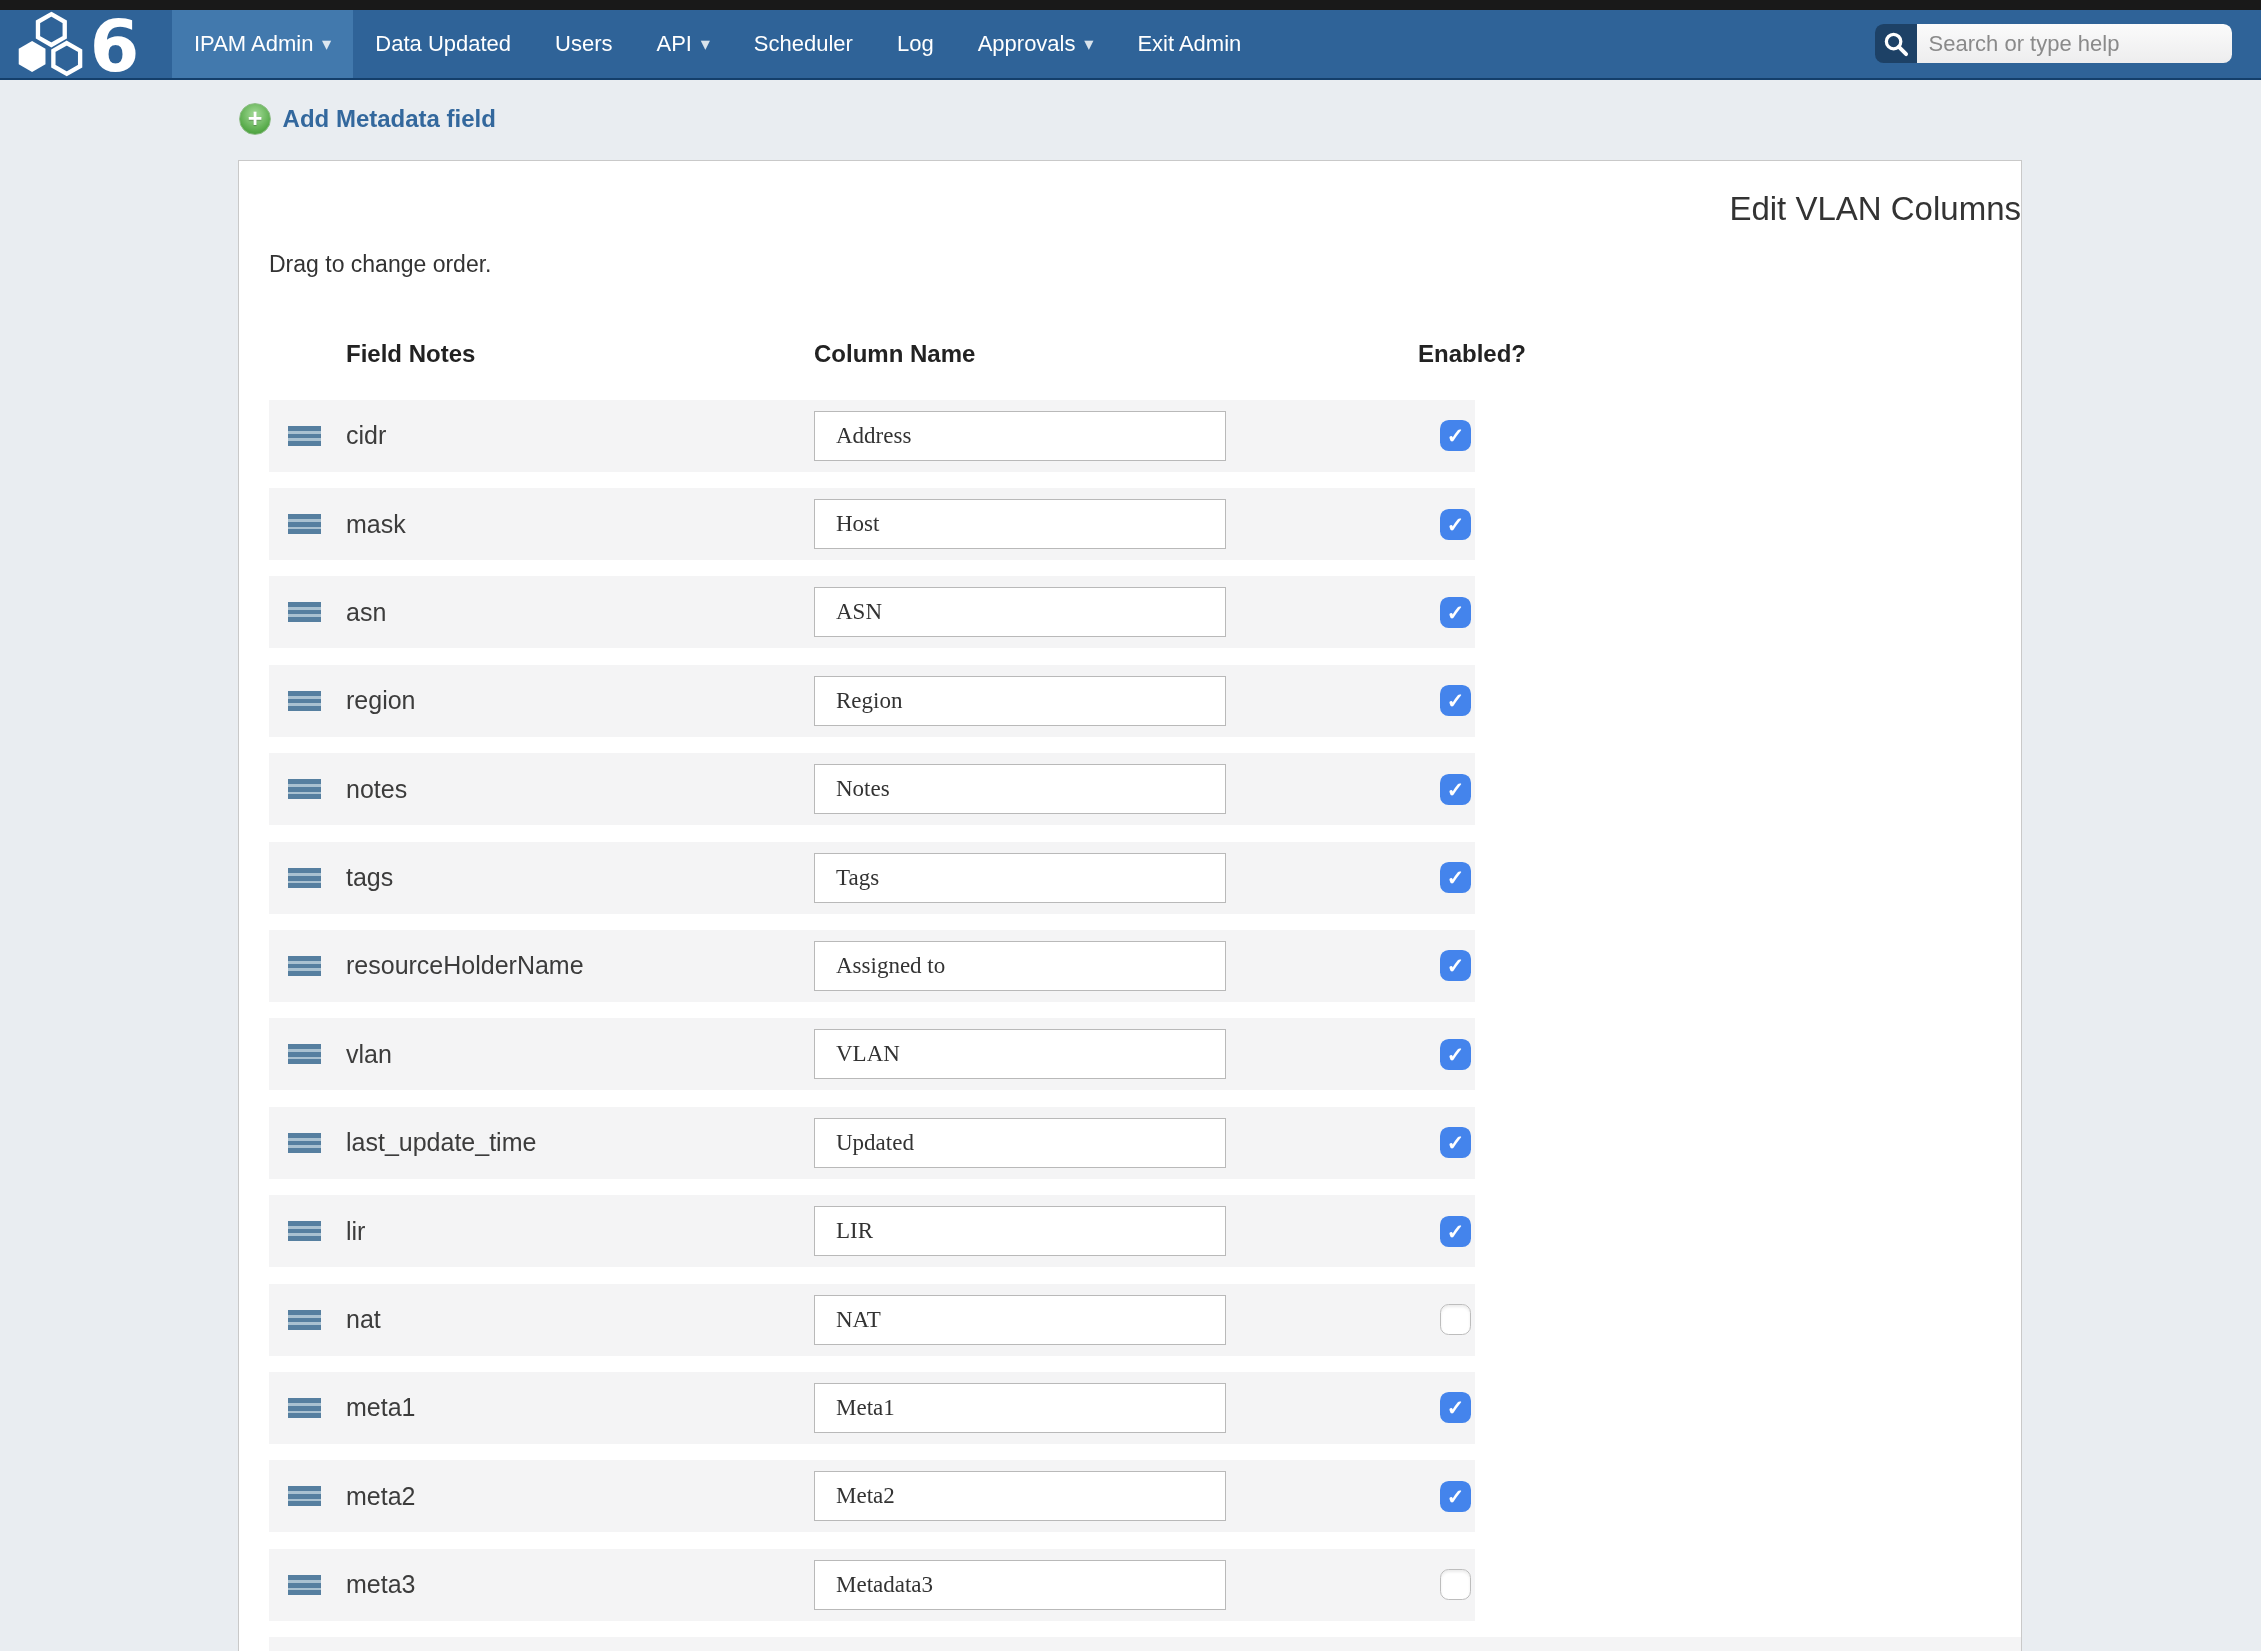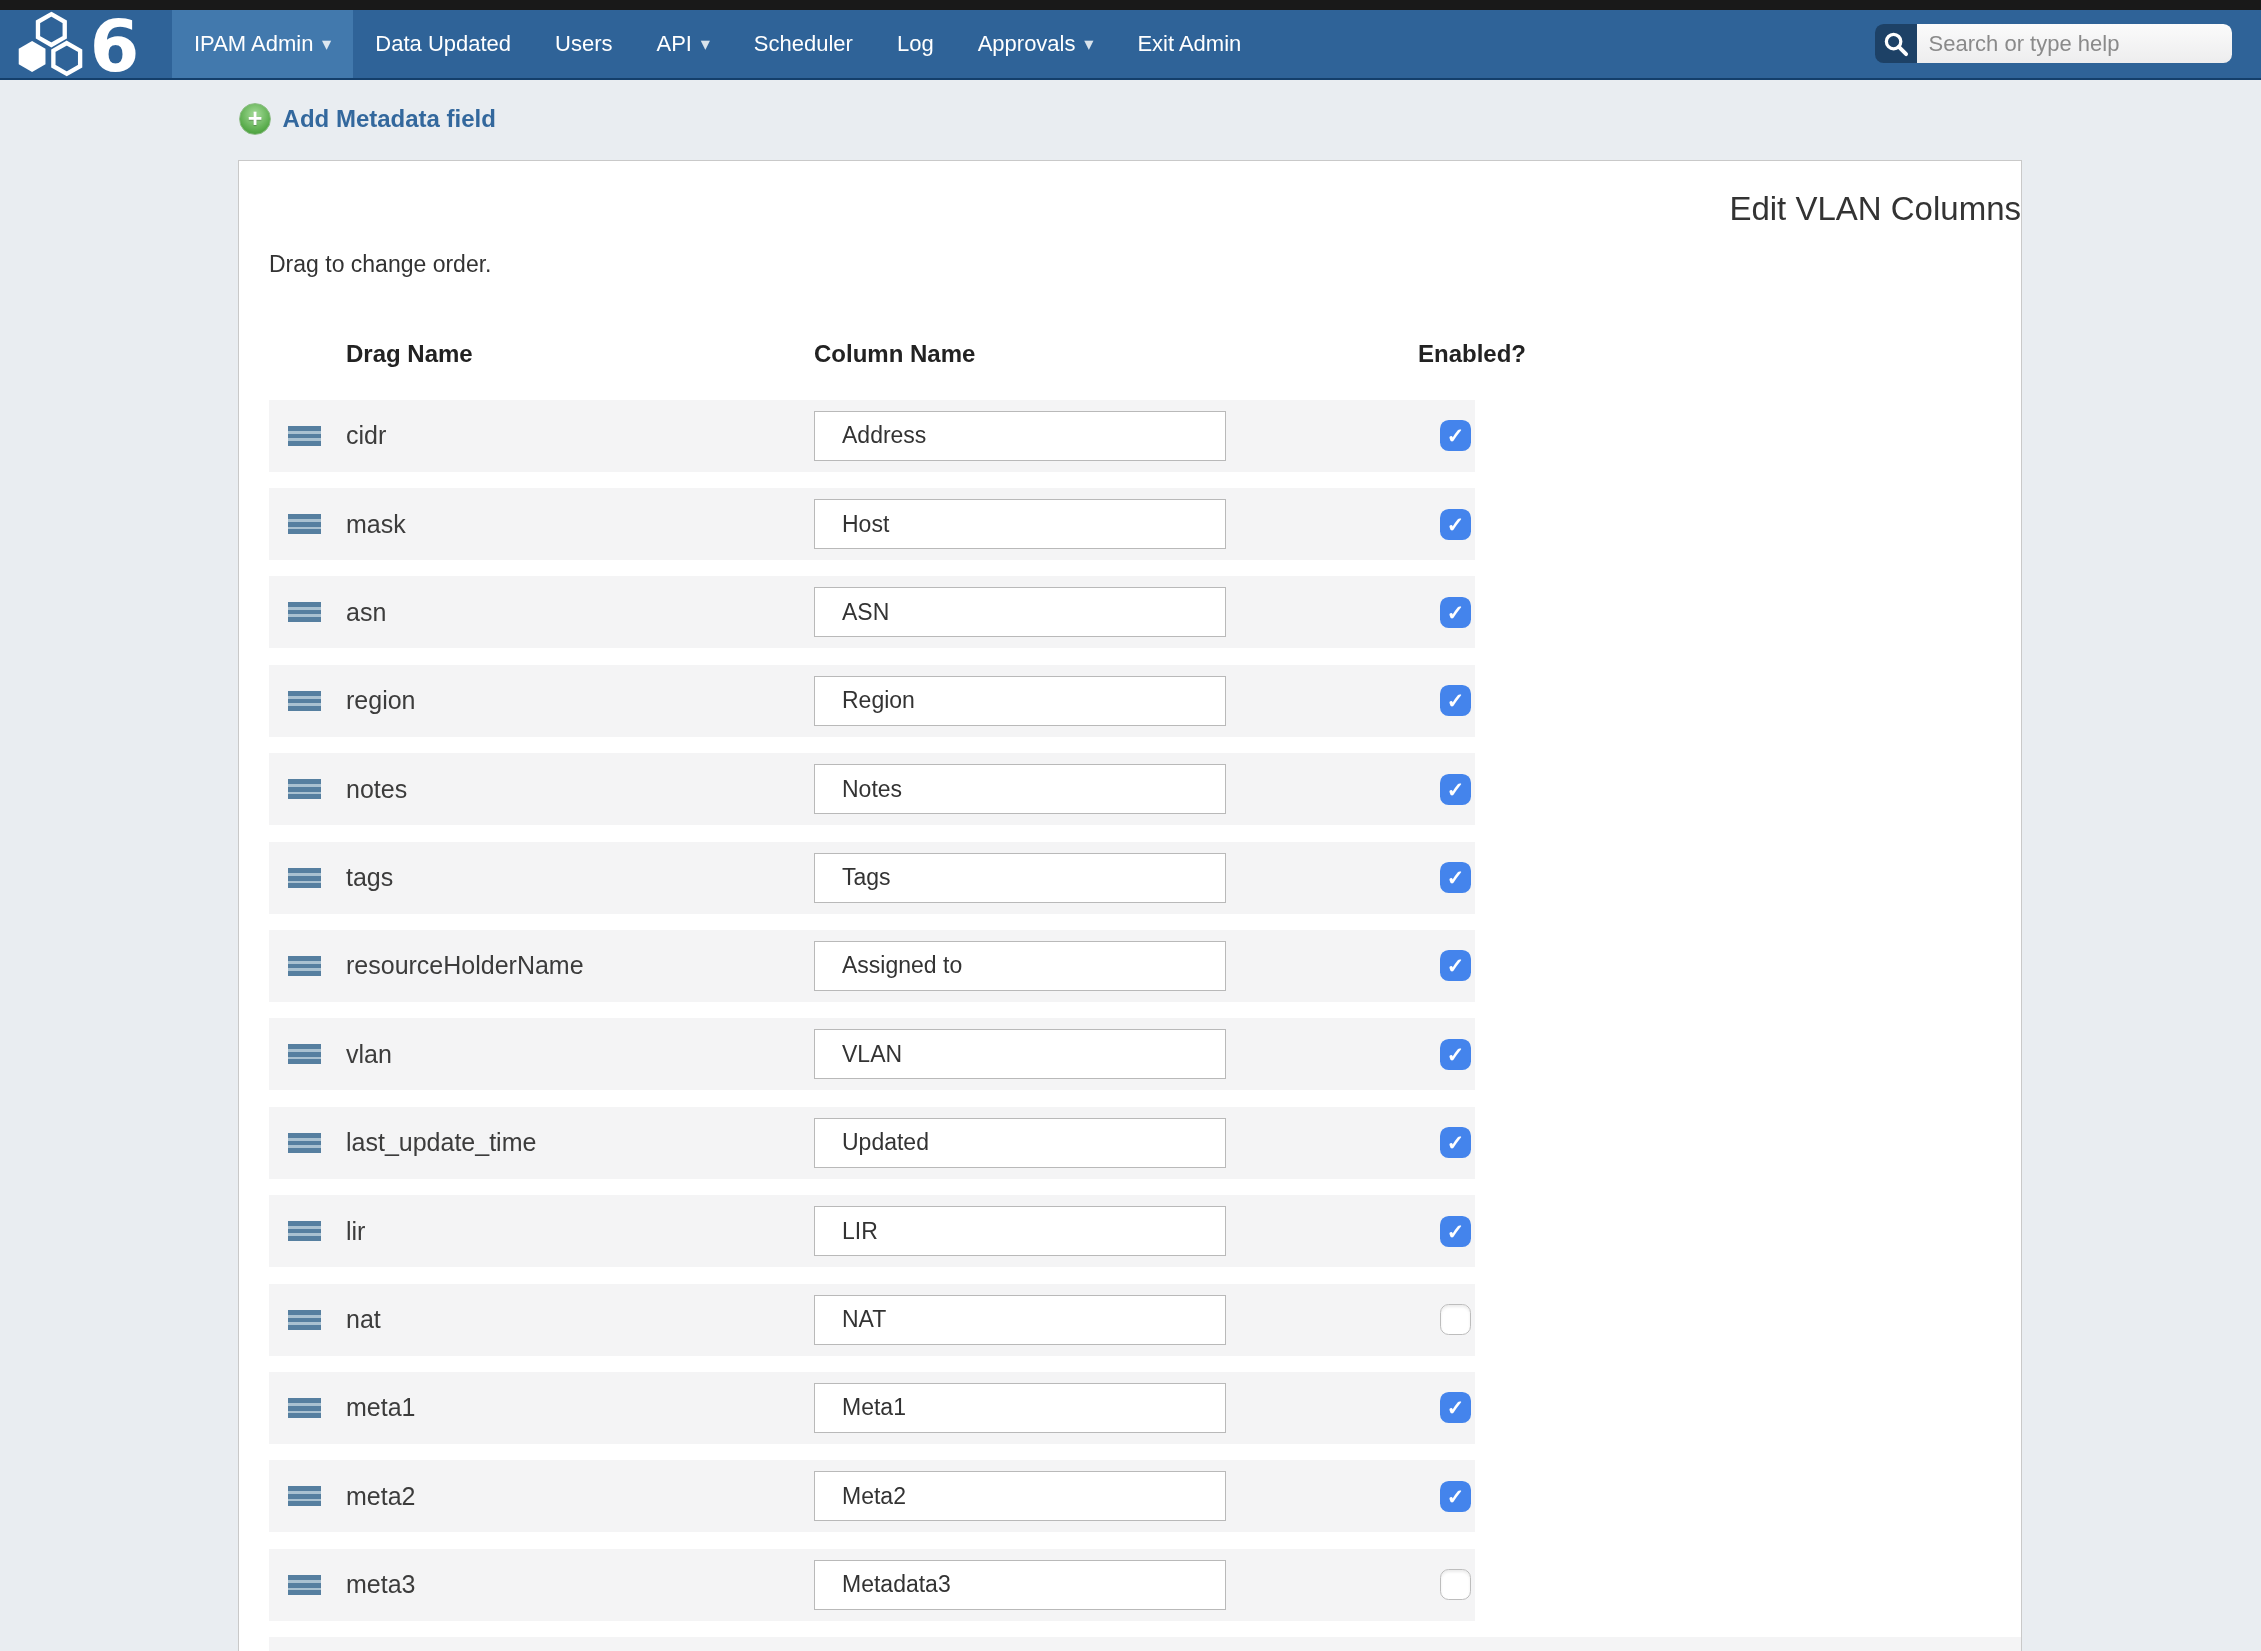--- a/index.html
+++ b/index.html
@@ -80,22 +80,22 @@
   .handle-cell{padding-left:19.3px;}
   .drag-handle{
     width:33px;height:20px;cursor:move;
     background:repeating-linear-gradient(180deg,
       var(--drag-handle) 0px,var(--drag-handle) 4.8px,
       #a9c1d1 4.8px,#a9c1d1 7.7px);
   }
   .field-cell{font-size:25px;color:#3c3c3c;}
   .col-input{
     width:412px;height:50px;border:1.9px solid #b9b9b9;background:#fff;
-    font-family:Liberation Sans, sans-serif;font-size:23px;color:#333;
-    padding:0 27px;outline:none;
+    font-family:Liberation Serif, serif;font-size:23px;color:#333;
+    padding:0 21px;outline:none;
   }
   .check-cell{display:flex;justify-content:flex-end;padding-right:3.9px;}
   .checkbox{
     width:31px;height:31px;border-radius:8.7px;cursor:pointer;
     display:flex;align-items:center;justify-content:center;
   }
   .checkbox.checked{background:var(--accent-checkbox);}
   .checkbox.checked .check{color:#fff;font-size:21px;font-weight:bold;line-height:1;}
   .checkbox.unchecked{
     background:#fff;border:1.9px solid #bdbdbd;
@@ -165,21 +165,21 @@
     <span class="plus-icon">+</span>
     <span>Add Metadata field</span>
   </div>
 
   <div class="panel">
     <h1 class="panel-title">Edit VLAN Columns</h1>
     <p class="panel-subtitle">Drag to change order.</p>
 
     <div class="tgrid thead">
       <div class="th"></div>
-      <div class="th">Drag Name</div>
+      <div class="th">Field Notes</div>
       <div class="th">Column Name</div>
       <div class="th"></div>
       <div class="th th-enabled">Enabled?</div>
     </div>
 
     <div class="trows">
         <div class="tgrid trow">
     <div class="handle-cell">
       <div class="drag-handle" title=""></div>
     </div>

